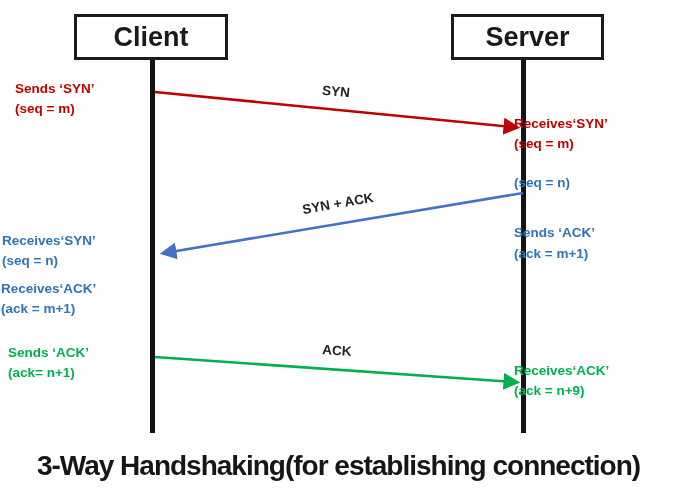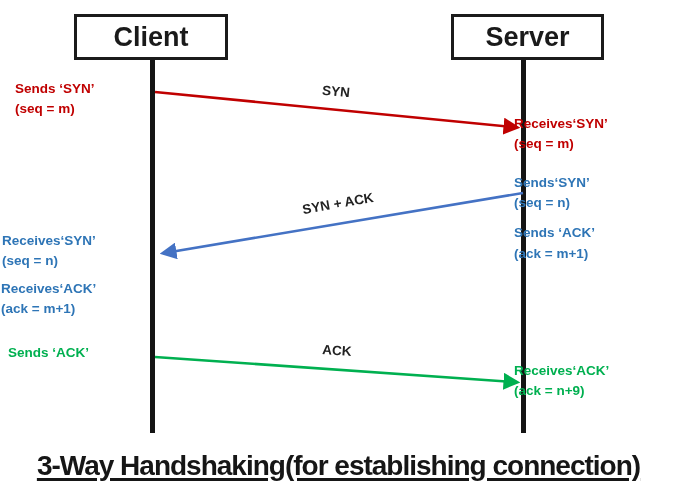--- a/index.html
+++ b/index.html
@@ -80,21 +80,20 @@
     position: absolute;
     left: 0; top: 450px;
     width: 677px;
     text-align: center;
   }
   .title span {
     font-weight: bold;
     font-size: 28px;
     letter-spacing: -1px;
     color: #161616;
-    text-decoration: underline;
     text-decoration-thickness: 3px;
     text-underline-offset: 3px;
     white-space: nowrap;
   }
 </style>
 </head>
 <body>
 
 <div class="diagram">
 
@@ -136,28 +135,28 @@
   <div class="note blue cn2">
     <div>Receives‘SYN’</div>
     <div>(seq = n)</div>
   </div>
   <div class="note blue cn3">
     <div>Receives‘ACK’</div>
     <div>(ack = m+1)</div>
   </div>
   <div class="note green cn4">
     <div>Sends ‘ACK’</div>
+    <div>(ack= n+1)</div>
   </div>
 
   <div class="note red sn1">
     <div>Receives‘SYN’</div>
     <div>(seq = m)</div>
   </div>
   <div class="note blue sn2">
-    <div>Sends‘SYN’</div>
     <div>(seq = n)</div>
   </div>
   <div class="note blue sn3">
     <div>Sends ‘ACK’</div>
     <div>(ack = m+1)</div>
   </div>
   <div class="note green sn4">
     <div>Receives‘ACK’</div>
     <div>(ack = n+9)</div>
   </div>

